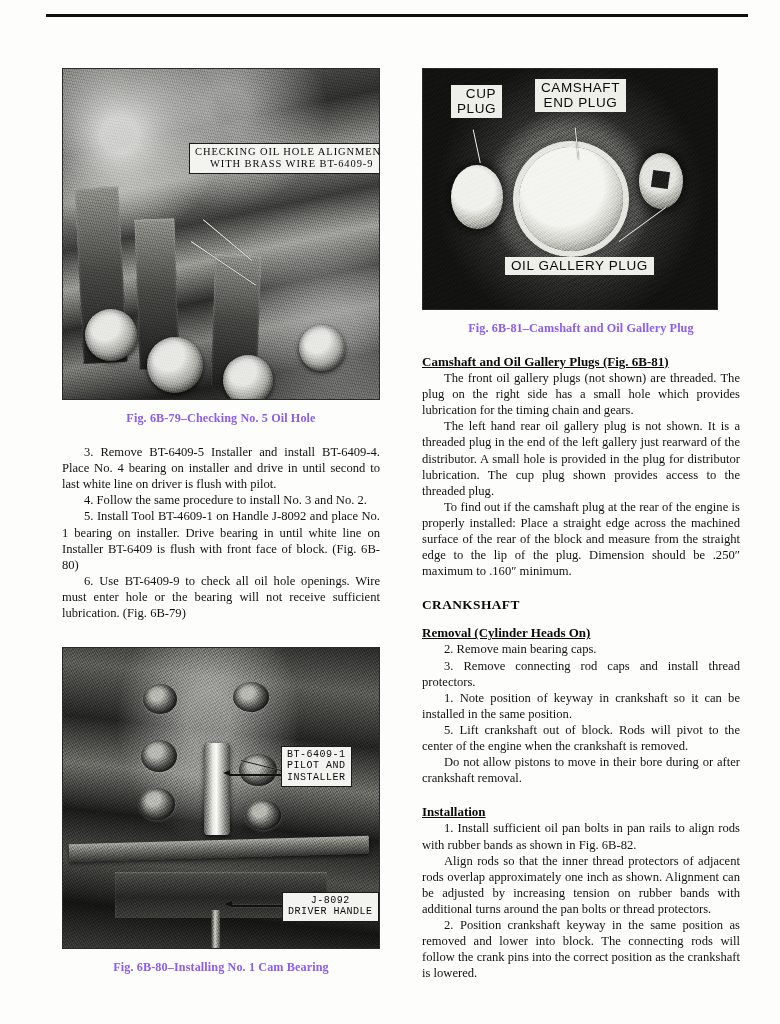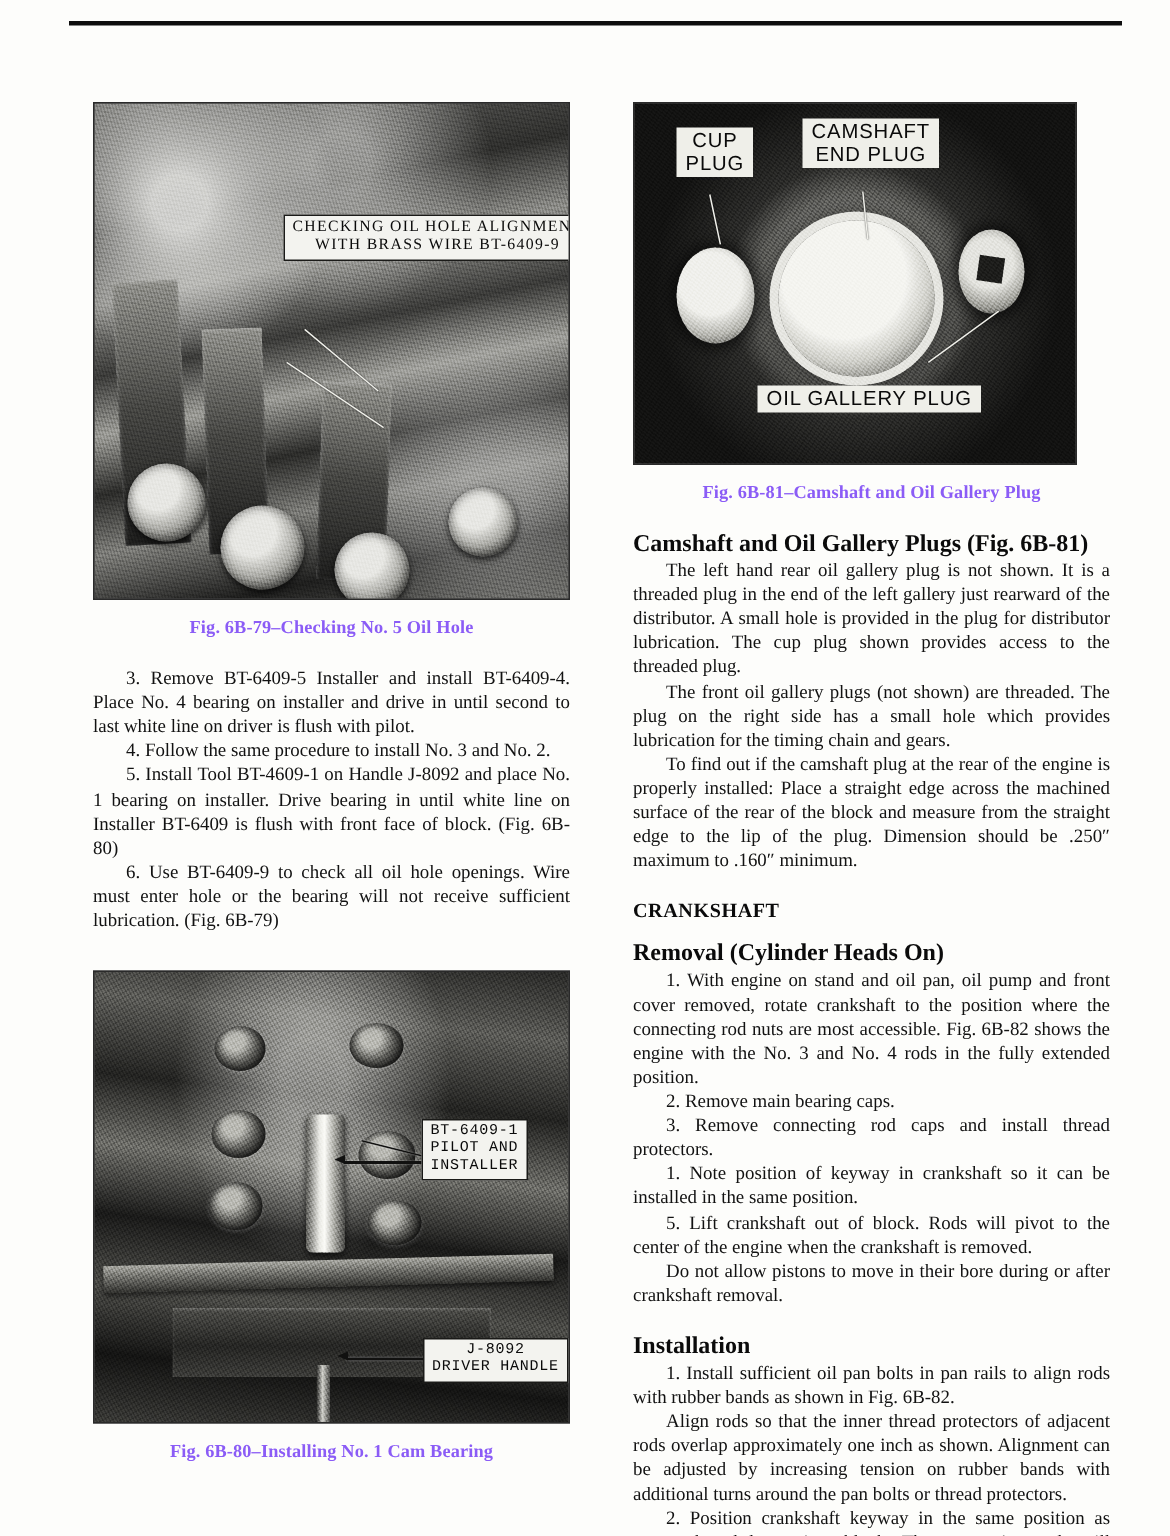--- a/index.html
+++ b/index.html
@@ -266,23 +266,24 @@
     font-family: "Liberation Serif", serif;
     font-weight: bold;
     font-size: 13.4px;
     letter-spacing: 0.4px;
     margin: 0;
     color: #0b0b0b;
   }
   .head-sub {
     font-family: "Liberation Serif", serif;
     font-weight: bold;
-    font-size: 16px;
+    font-size: 13px;
     margin: 0;
     color: #0b0b0b;
+    text-decoration: underline;
   }
   .gap-18 { height: 18px; }
   .gap-12 { height: 12px; }
   .gap-26 { height: 26px; }
 </style>
 </head>
 <body>
 
 <div class="page">
 
@@ -370,49 +371,48 @@
         <div class="bore-big"></div>
         <div class="bore-right">
           <div class="sq"></div>
         </div>
         <div class="ph2-grain"></div>
 
         <div class="leader" style="left:50px; top:60px; width:34px; transform:rotate(78deg);"></div>
         <div class="leader" style="left:152px; top:58px; width:32px; transform:rotate(84deg);"></div>
         <div class="leader" style="left:196px; top:172px; width:58px; transform:rotate(-36deg);"></div>
 
-        <div class="callout callout-sans" style="left:28px; top:16px;">CUP
+        <div class="callout callout-sans" style="left:28px; top:16px;text-align:right;">CUP
 PLUG</div>
 
         <div class="callout callout-sans" style="left:112px; top:10px;">CAMSHAFT
 END PLUG</div>
 
         <div class="callout callout-sans" style="left:82px; top:188px;">OIL GALLERY PLUG</div>
       </div>
       <div class="caption">Fig. 6B-81–Camshaft and Oil Gallery Plug</div>
     </div>
 
     <div class="gap-18"></div>
 
     <h3 class="head-sub">Camshaft and Oil Gallery Plugs (Fig. 6B-81)</h3>
     <div class="body-text">
+      <p>The front oil gallery plugs (not shown) are threaded. The plug on the right side has a small hole which provides lubrication for the timing chain and gears.</p>
       <p>The left hand rear oil gallery plug is not shown. It is a threaded plug in the end of the left gallery just rearward of the distributor. A small hole is provided in the plug for distributor lubrication. The cup plug shown provides access to the threaded plug.</p>
-      <p>The front oil gallery plugs (not shown) are threaded. The plug on the right side has a small hole which provides lubrication for the timing chain and gears.</p>
       <p>To find out if the camshaft plug at the rear of the engine is properly installed: Place a straight edge across the machined surface of the rear of the block and measure from the straight edge to the lip of the plug. Dimension should be .250″ maximum to .160″ minimum.</p>
     </div>
 
     <div class="gap-18"></div>
 
     <h2 class="head-major">CRANKSHAFT</h2>
 
     <div class="gap-12"></div>
 
     <h3 class="head-sub">Removal (Cylinder Heads On)</h3>
     <div class="body-text">
-      <p>1. With engine on stand and oil pan, oil pump and front cover removed, rotate crankshaft to the position where the connecting rod nuts are most accessible. Fig. 6B-82 shows the engine with the No. 3 and No. 4 rods in the fully extended position.</p>
       <p>2. Remove main bearing caps.</p>
       <p>3. Remove connecting rod caps and install thread protectors.</p>
       <p>1. Note position of keyway in crankshaft so it can be installed in the same position.</p>
       <p>5. Lift crankshaft out of block. Rods will pivot to the center of the engine when the crankshaft is removed.</p>
       <p>Do not allow pistons to move in their bore during or after crankshaft removal.</p>
     </div>
 
     <div class="gap-18"></div>
 
     <h3 class="head-sub">Installation</h3>

